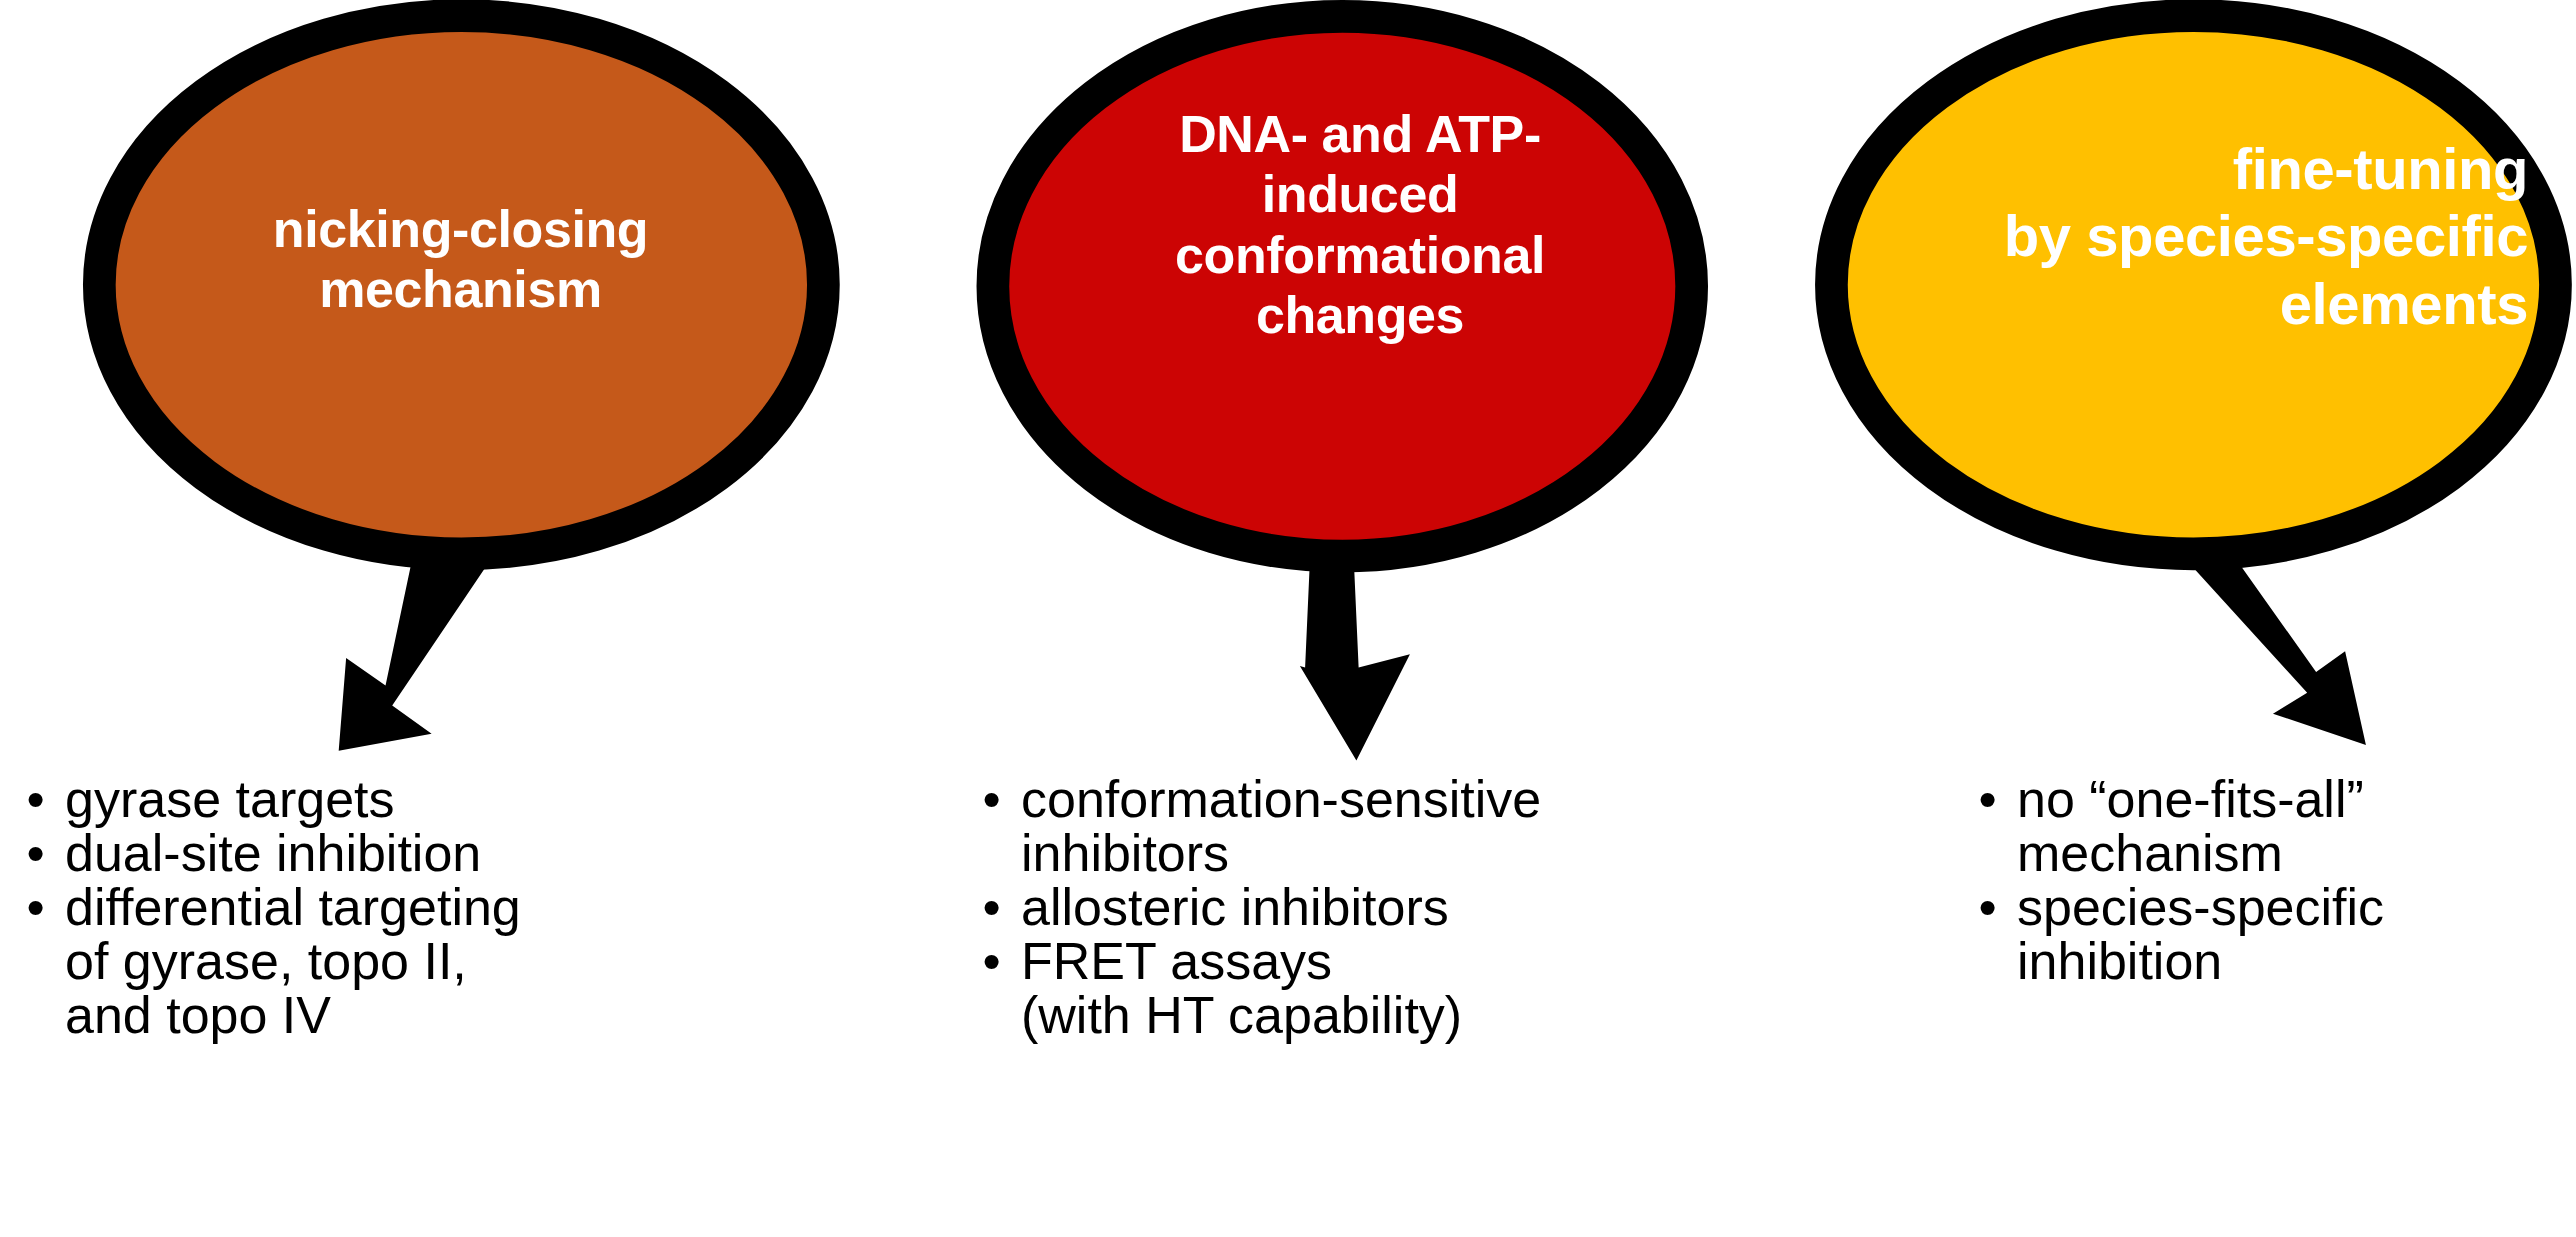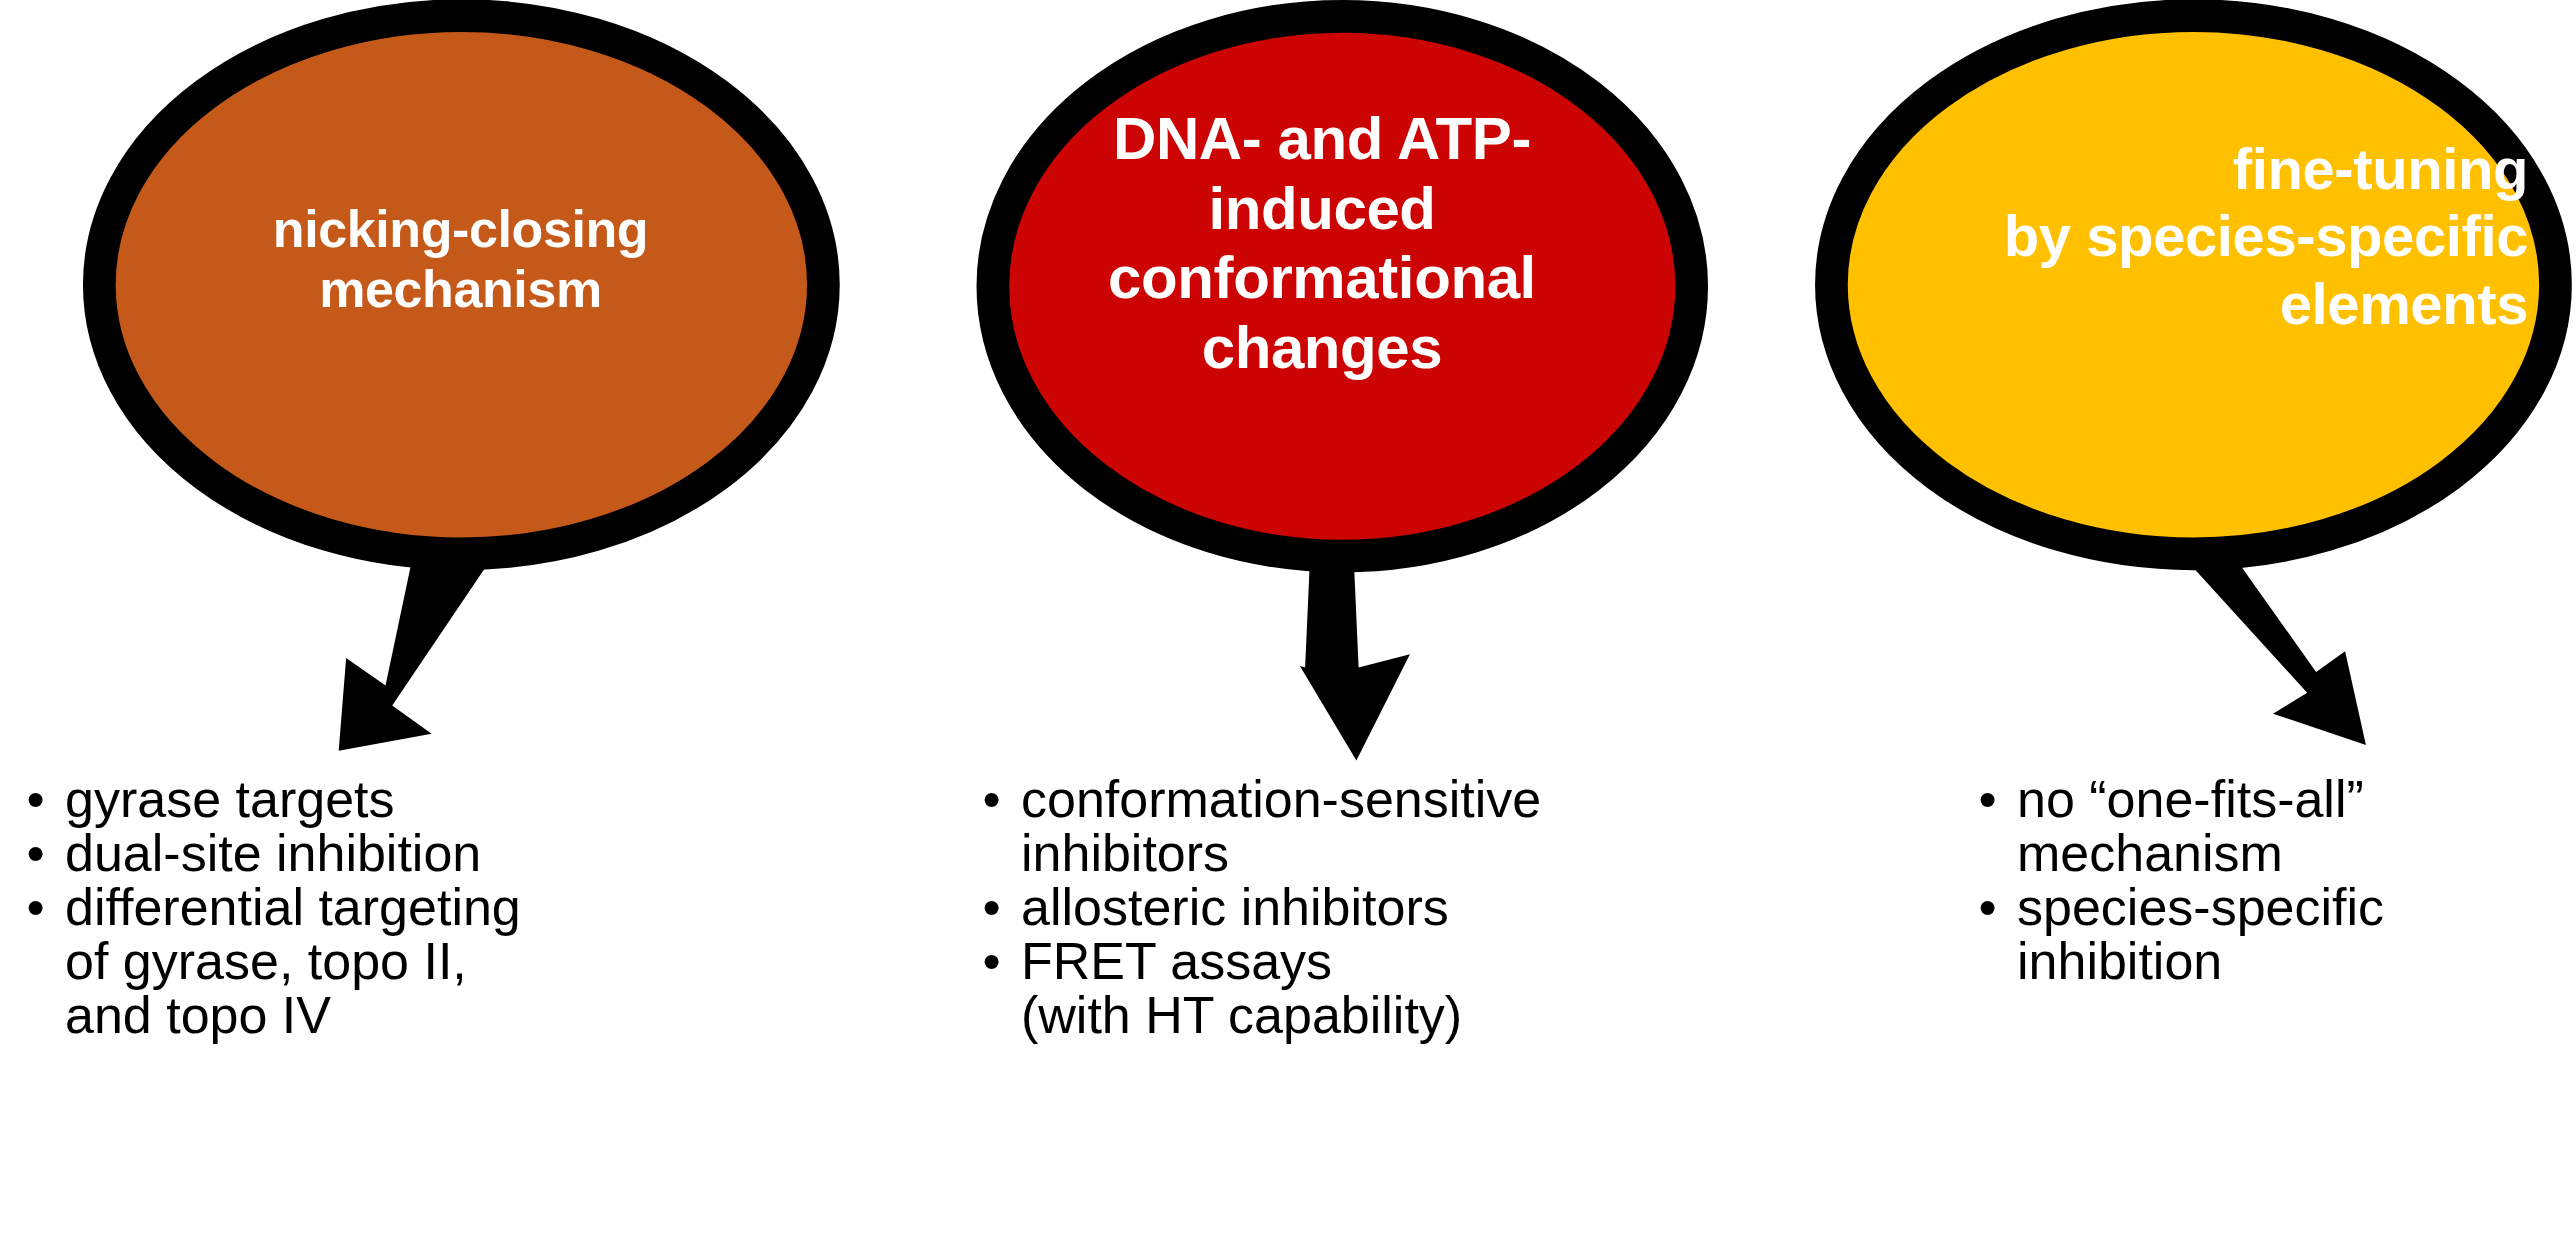--- a/index.html
+++ b/index.html
@@ -43,24 +43,24 @@
     pointer-events: none;
   }
 
   #label-orange {
     left: 126px;
     top: 199px;
     width: 669px;
     font-size: 52px;
   }
   #label-red {
-    left: 1006px;
+    left: 1044px;
     top: 104px;
     width: 632px;
-    font-size: 60px;
+    font-size: 52px;
   }
   #label-yellow {
     left: 1859px;
     top: 135px;
     width: 669px;
     font-size: 58px;
     text-align: right;
   }
 
   

